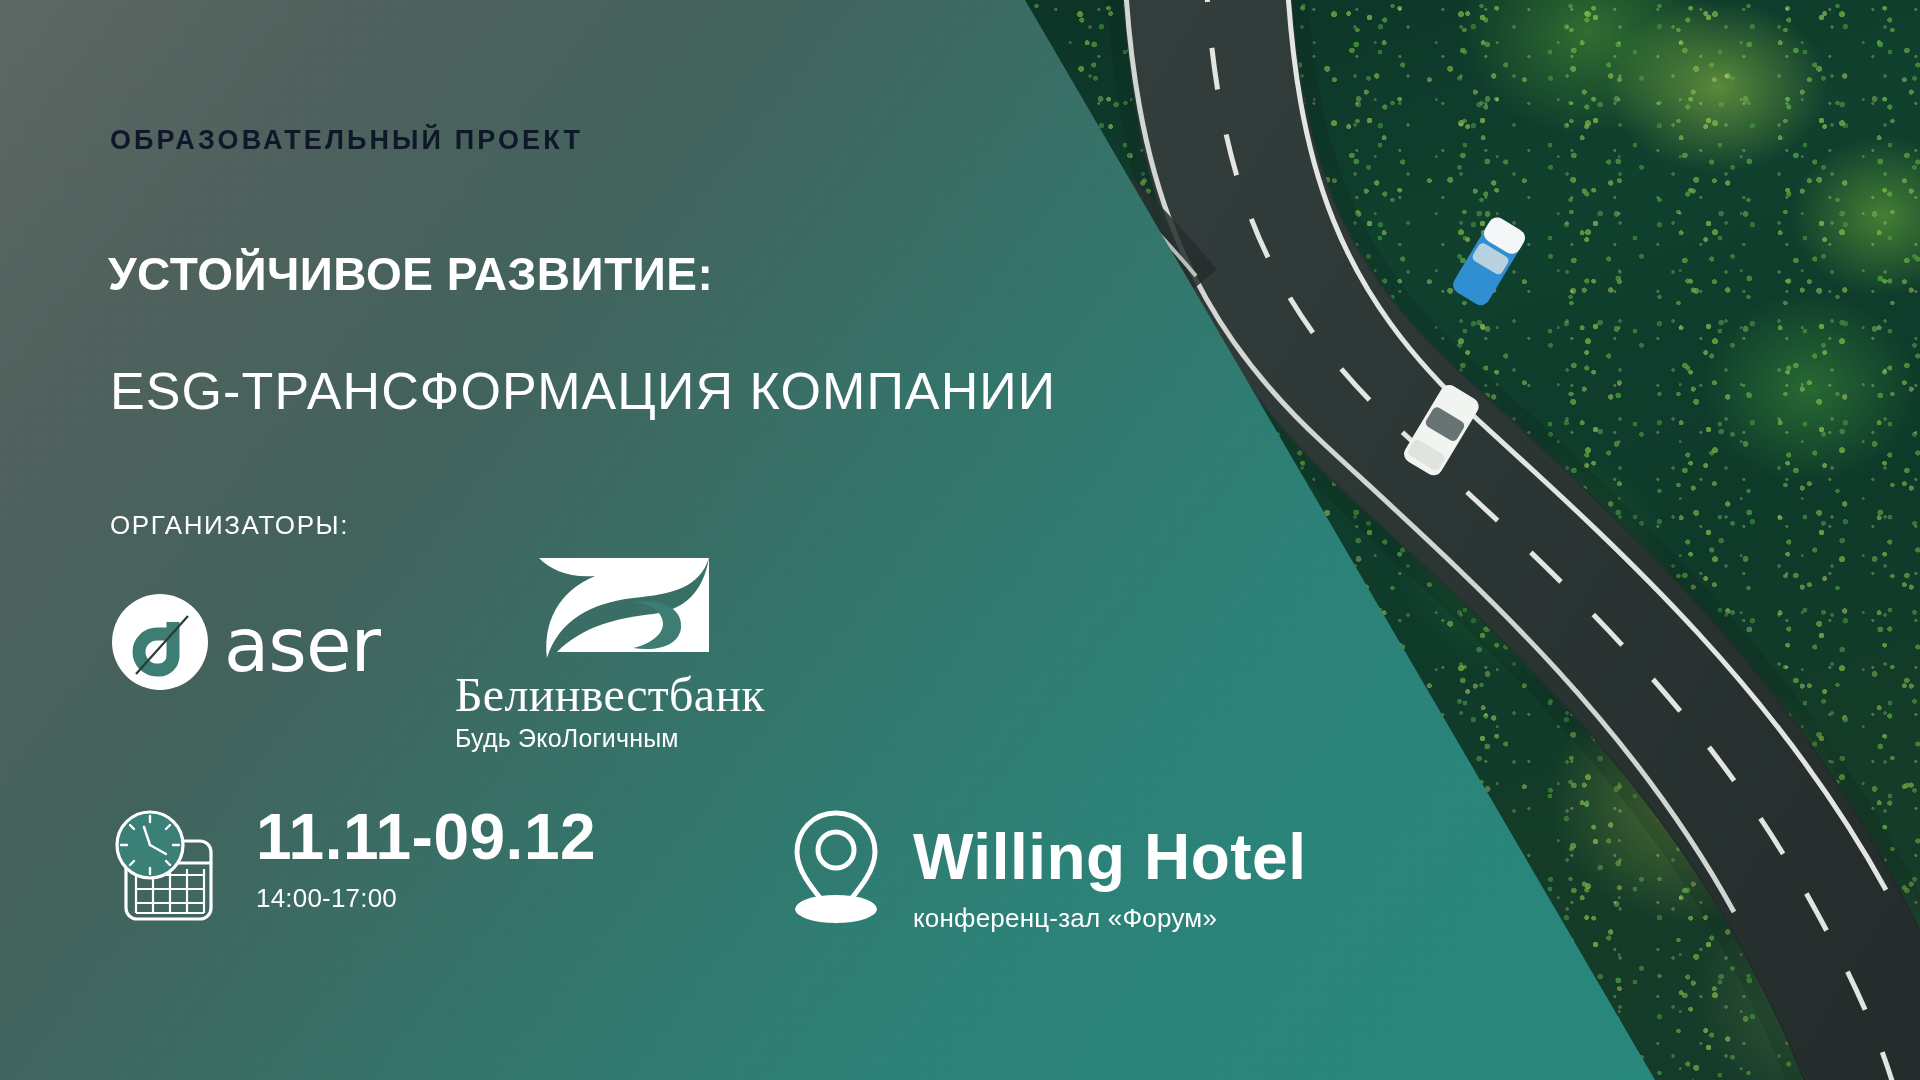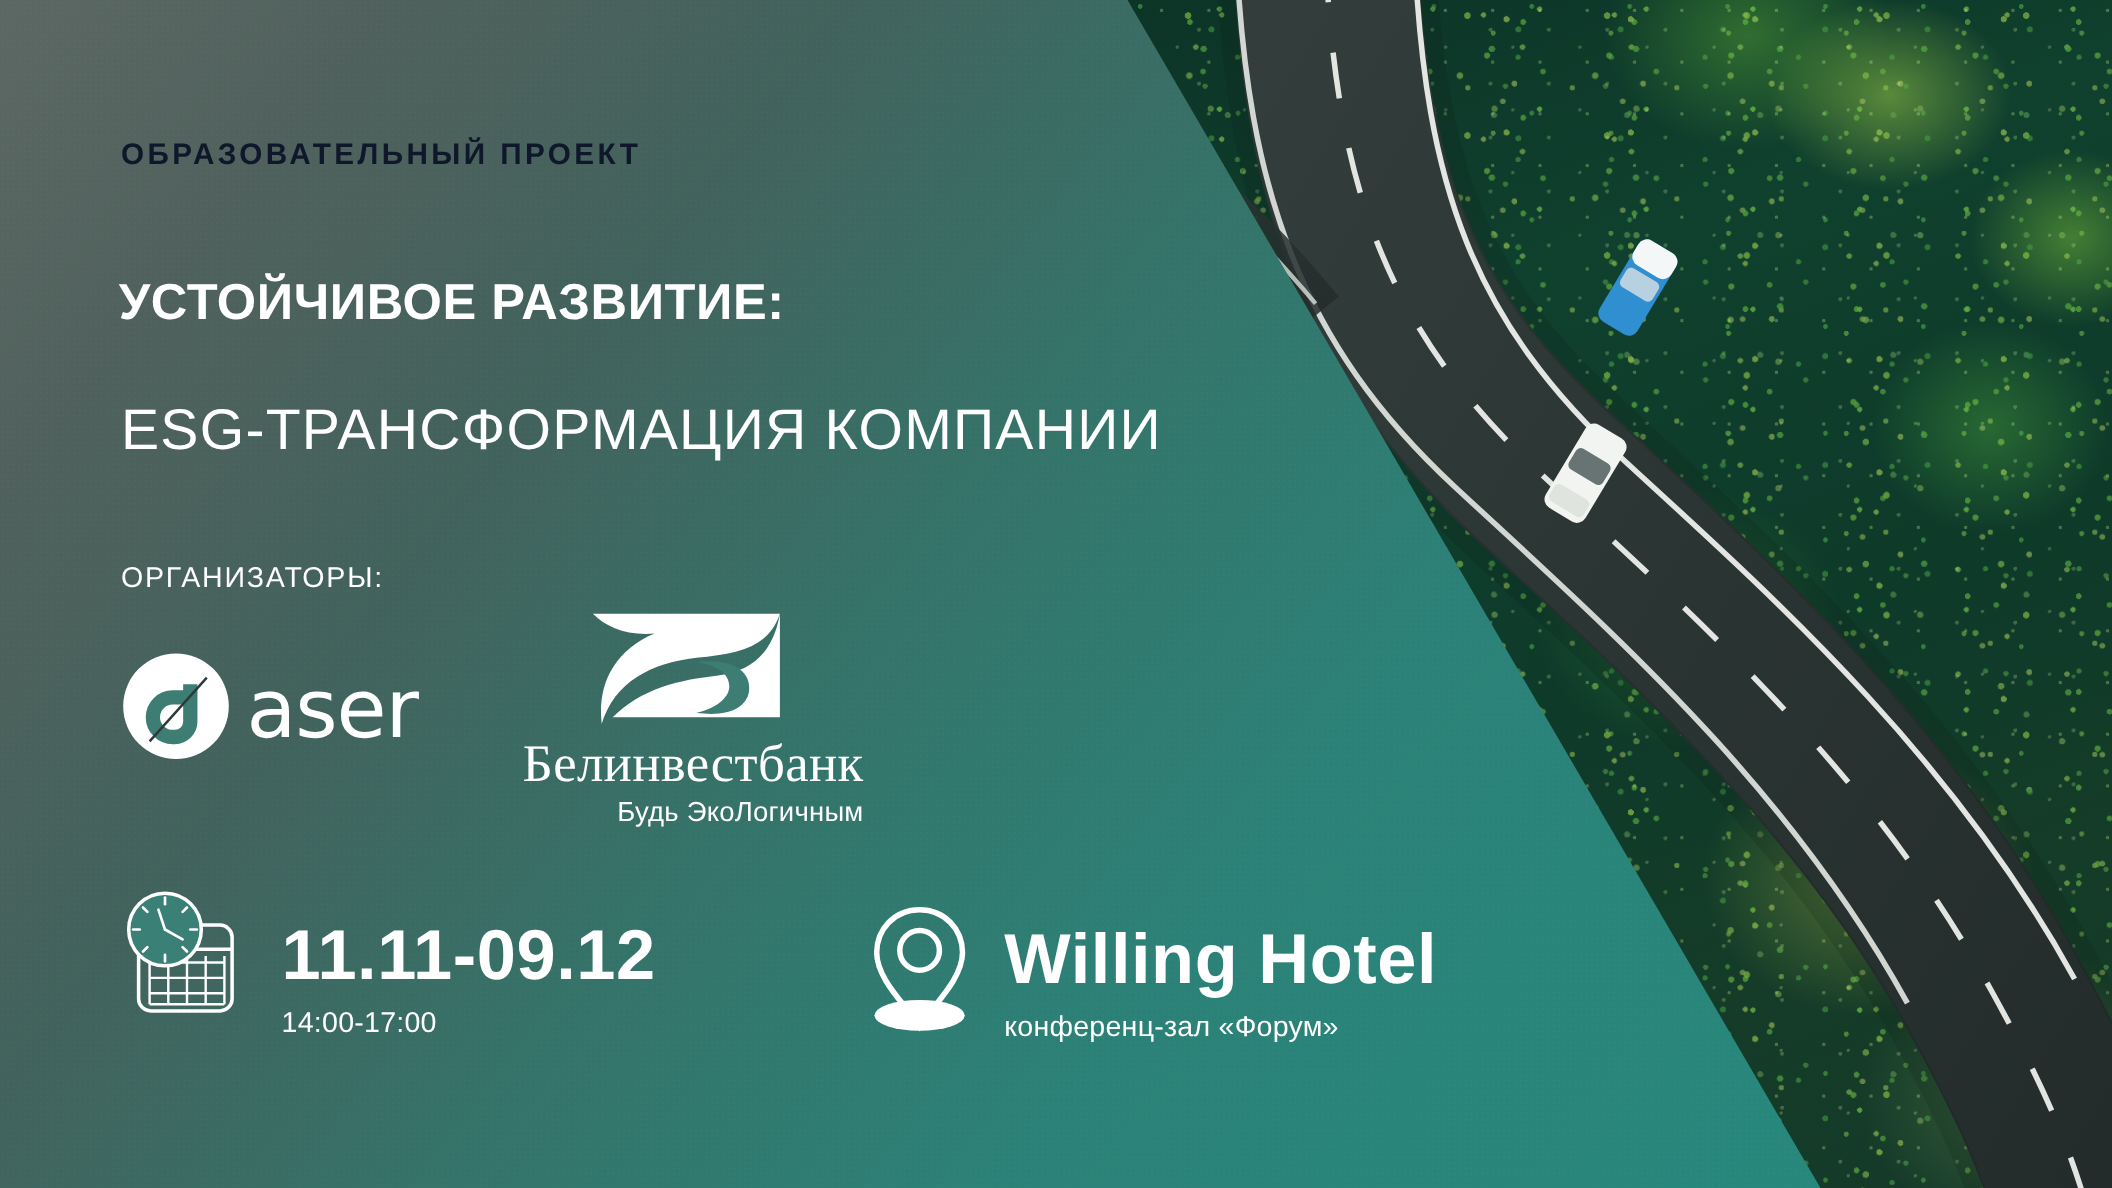--- a/index.html
+++ b/index.html
@@ -110,30 +110,30 @@
     font-size:26px;font-weight:normal;letter-spacing:1.6px;
   }
 
   
   .logo-aser{position:absolute;left:110px;top:592px;display:flex;align-items:center;gap:14px;}
   .aser-mark{width:100px;height:100px;flex:0 0 auto;}
   .aser-word{font-size:74px;font-weight:400;letter-spacing:-1px;line-height:1;
     font-family:"DejaVu Sans", sans-serif;position:relative;top:3px;}
 
   
-  .logo-belinvest{position:absolute;left:455px;top:548px;width:330px;text-align:right;}
+  .logo-belinvest{position:absolute;left:455px;top:548px;width:330px;text-align:left;}
   .bel-mark{width:215px;height:120px;display:block;margin:0 auto;}
   .bel-name{font-family:"Liberation Serif", serif;font-size:48px;font-weight:400;letter-spacing:.3px;margin-top:2px;line-height:1.05;}
   .bel-tag{font-size:25px;font-weight:400;letter-spacing:.2px;margin-top:4px;}
 
   
   .info-date{position:absolute;left:108px;top:805px;display:flex;align-items:flex-start;gap:30px;}
   .info-venue{position:absolute;left:785px;top:805px;display:flex;align-items:flex-end;gap:26px;}
   .icon-box{flex:0 0 auto;}
-  .info-primary{font-size:64px;font-weight:bold;line-height:1;letter-spacing:.5px;margin-top:31px;}
+  .info-primary{font-size:64px;font-weight:bold;line-height:1;letter-spacing:.5px;}
   .info-secondary{font-size:26px;font-weight:400;line-height:1;margin-top:16px;letter-spacing:.2px;}
   .venue-texts{padding-top:4px;}
 </style>
 </head>
 <body>
 
 <div class="poster">
 
   <div class="photo">
     <div class="photo-inner">

